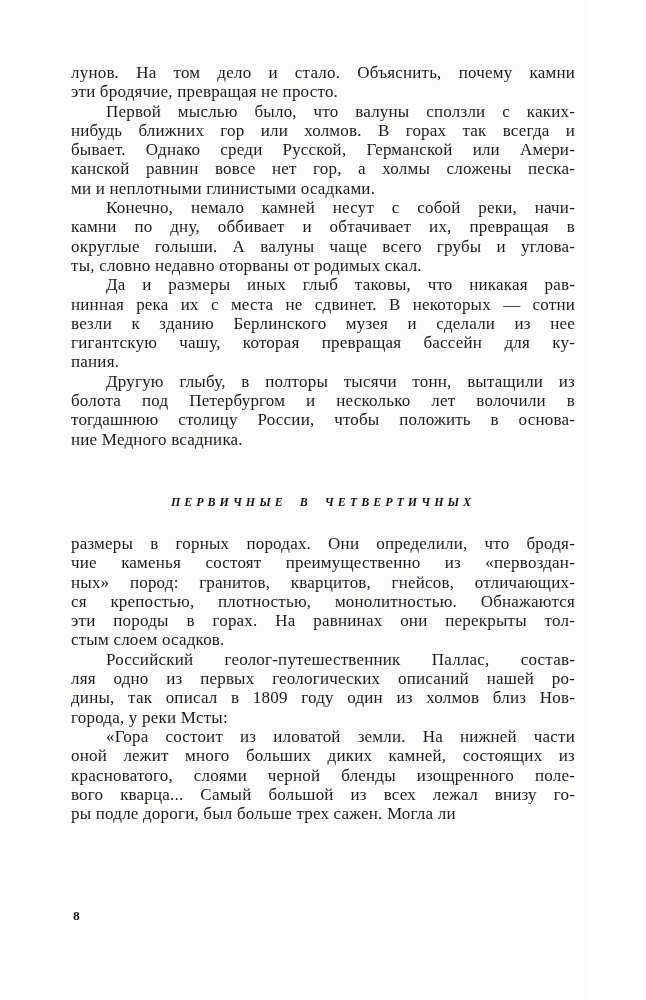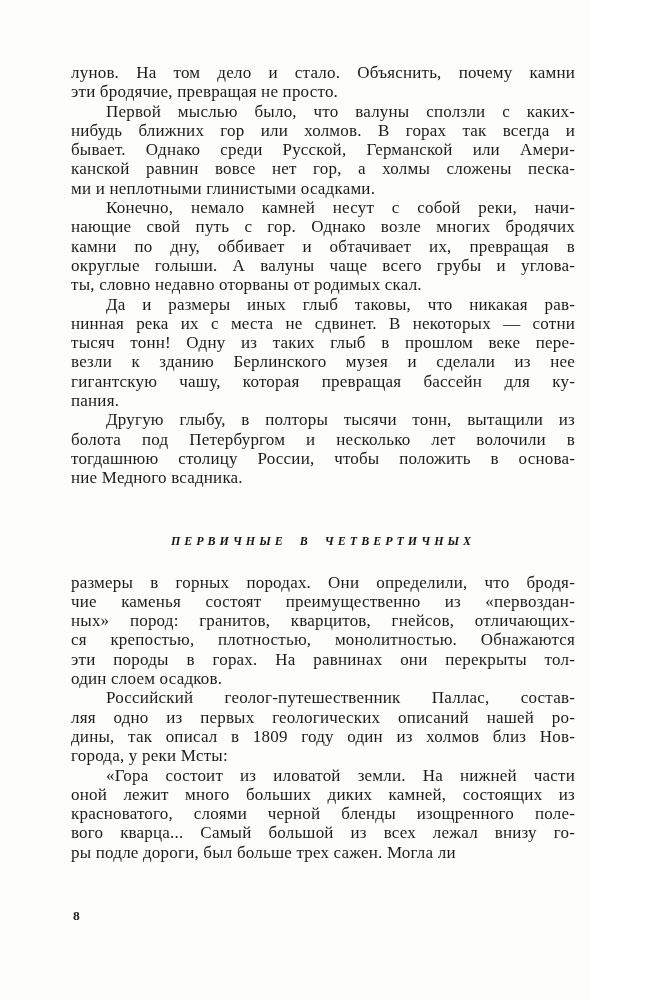--- a/index.html
+++ b/index.html
@@ -71,47 +71,45 @@
       </div>
       <div class="paragraph">
         <div class="line indent">Первой мыслью было, что валуны сползли с каких-</div>
         <div class="line">нибудь ближних гор или холмов. В горах так всегда и</div>
         <div class="line">бывает. Однако среди Русской, Германской или Амери-</div>
         <div class="line">канской равнин вовсе нет гор, а холмы сложены песка-</div>
         <div class="line last">ми и неплотными глинистыми осадками.</div>
       </div>
       <div class="paragraph">
         <div class="line indent">Конечно, немало камней несут с собой реки, начи-</div>
-        <div class="line">нающие свой путь с гор. Однако возле многих бродячих</div>
         <div class="line">камни по дну, оббивает и обтачивает их, превращая в</div>
         <div class="line">округлые голыши. А валуны чаще всего грубы и углова-</div>
         <div class="line last">ты, словно недавно оторваны от родимых скал.</div>
       </div>
       <div class="paragraph">
         <div class="line indent">Да и размеры иных глыб таковы, что никакая рав-</div>
         <div class="line">нинная река их с места не сдвинет. В некоторых — сотни</div>
-        <div class="line">тысяч тонн! Одну из таких глыб в прошлом веке пере-</div>
         <div class="line">везли к зданию Берлинского музея и сделали из нее</div>
         <div class="line">гигантскую чашу, которая превращая бассейн для ку-</div>
         <div class="line last">пания.</div>
       </div>
       <div class="paragraph">
         <div class="line indent">Другую глыбу, в полторы тысячи тонн, вытащили из</div>
         <div class="line">болота под Петербургом и несколько лет волочили в</div>
         <div class="line">тогдашнюю столицу России, чтобы положить в основа-</div>
         <div class="line last">ние Медного всадника.</div>
       </div>
       <div class="section-heading">ПЕРВИЧНЫЕ В ЧЕТВЕРТИЧНЫХ</div>
       <div class="paragraph">
         <div class="line">размеры в горных породах. Они определили, что бродя-</div>
         <div class="line">чие каменья состоят преимущественно из «первоздан-</div>
         <div class="line">ных» пород: гранитов, кварцитов, гнейсов, отличающих-</div>
         <div class="line">ся крепостью, плотностью, монолитностью. Обнажаются</div>
         <div class="line">эти породы в горах. На равнинах они перекрыты тол-</div>
-        <div class="line last">один слоем осадков.</div>
+        <div class="line last">стым слоем осадков.</div>
       </div>
       <div class="paragraph">
         <div class="line indent">Российский геолог-путешественник Паллас, состав-</div>
         <div class="line">ляя одно из первых геологических описаний нашей ро-</div>
         <div class="line">дины, так описал в 1809 году один из холмов близ Нов-</div>
         <div class="line last">города, у реки Мсты:</div>
       </div>
       <div class="paragraph">
         <div class="line indent">«Гора состоит из иловатой земли. На нижней части</div>
         <div class="line">оной лежит много больших диких камней, состоящих из</div>

